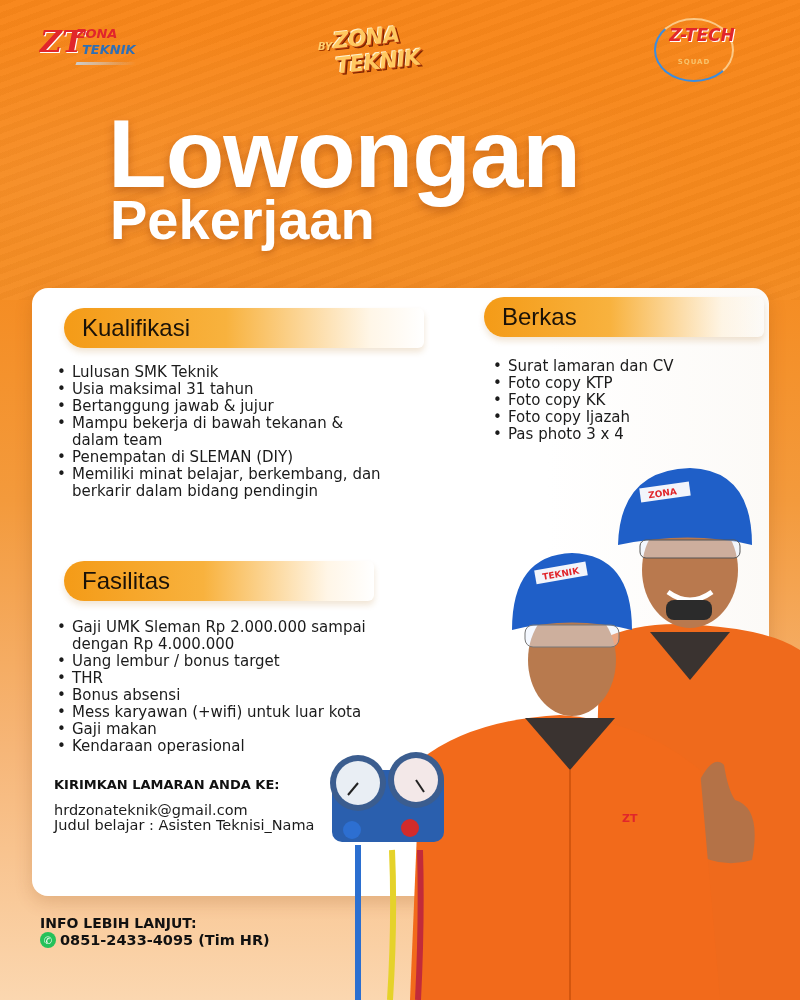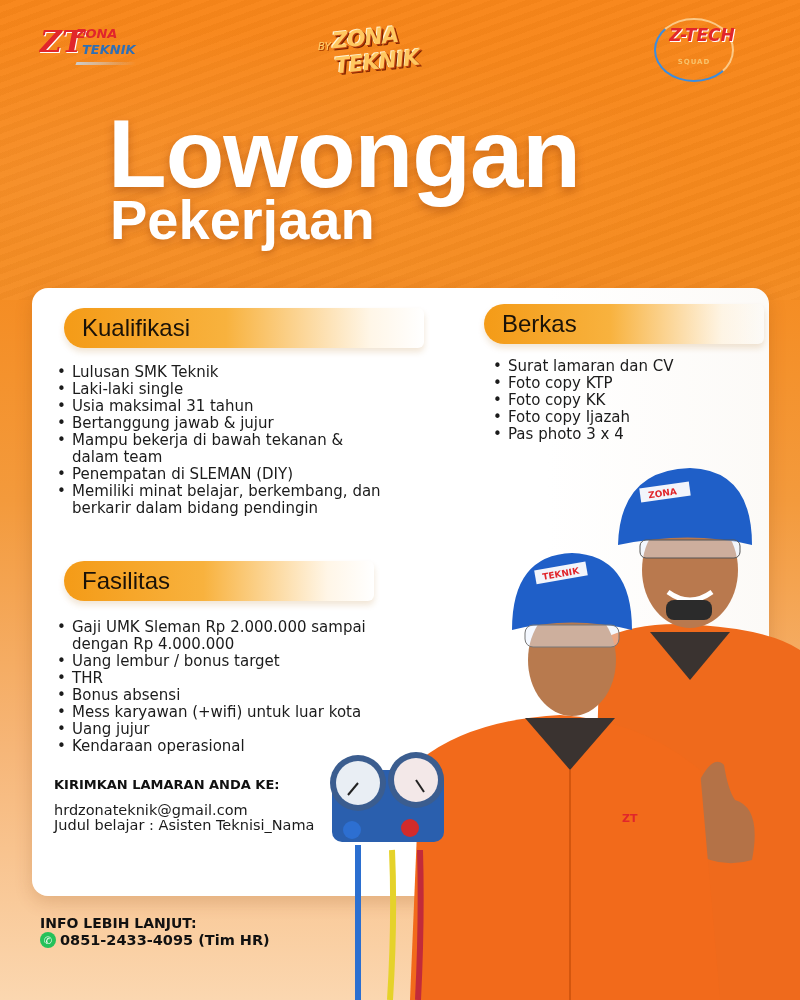--- a/index.html
+++ b/index.html
@@ -23,21 +23,21 @@
     text-shadow: 1px 1px 0 #fff;
   }
   .logo-left .l1 { position: absolute; left: 36px; top: 4px; font-weight: bold; font-size: 13px; color: #e1262b; font-style: italic; }
   .logo-left .l2 { position: absolute; left: 42px; top: 20px; font-weight: bold; font-size: 13px; color: #2f6fb5; font-style: italic; }
   .logo-left .swoosh { position: absolute; left: 36px; top: 40px; width: 60px; height: 3px; background: linear-gradient(90deg, #ccc, transparent); transform: skewX(-20deg); }
 
   .logo-center {
     position: absolute; left: 318px; top: 22px; width: 160px; height: 48px;
     display: flex; align-items: center; justify-content: center;
   }
-  .logo-center .by { font-size: 10px; font-weight: normal; color: #ffd070; font-style: italic; margin-right: 2px; text-shadow: 1px 1px 0 #a33b00; }
+  .logo-center .by { font-size: 10px; font-weight: bold; color: #ffd070; font-style: italic; margin-right: 2px; text-shadow: 1px 1px 0 #a33b00; }
   .logo-center .txt {
     font-family: "DejaVu Sans", sans-serif; font-weight: bold; font-style: italic;
     font-size: 22px; color: #ffc860; letter-spacing: -1px;
     text-shadow: 1px 1px 0 #c2410c, 2px 2px 0 #7a2400, -1px -1px 0 #fff3d0;
     transform: rotate(-6deg);
   }
 
   .logo-right { position: absolute; left: 648px; top: 14px; width: 92px; height: 70px; }
   .logo-right .ring {
     position: absolute; left: 6px; top: 4px; width: 80px; height: 64px; border-radius: 50%;
@@ -113,49 +113,48 @@
   <div class="h2">Pekerjaan</div>
 </div>
 
 <div class="card"></div>
 
 <div class="pill" style="left:64px; top:308px; width:360px;">
   <span>Kualifikasi</span>
 </div>
 <ul class="list" style="left:54px; top:364px; width:360px;">
   <li>Lulusan SMK Teknik</li>
-  <li>Laki-laki single</li>
   <li>Usia maksimal 31 tahun</li>
   <li>Bertanggung jawab &amp; jujur</li>
   <li style="width:320px">Mampu bekerja di bawah tekanan &amp; dalam team</li>
   <li>Penempatan di SLEMAN (DIY)</li>
   <li style="width:340px">Memiliki minat belajar, berkembang, dan berkarir dalam bidang pendingin</li>
 </ul>
 
-<div class="pill" style="left:484px; top:304px; width:280px;">
+<div class="pill" style="left:484px; top:297px; width:280px;">
   <span>Berkas</span>
 </div>
 <ul class="list" style="left:490px; top:358px; width:260px;">
   <li>Surat lamaran dan CV</li>
   <li>Foto copy KTP</li>
   <li>Foto copy KK</li>
   <li>Foto copy Ijazah</li>
   <li>Pas photo 3 x 4</li>
 </ul>
 
 <div class="pill" style="left:64px; top:561px; width:310px;">
   <span>Fasilitas</span>
 </div>
 <ul class="list" style="left:54px; top:619px; width:350px;">
   <li style="width:345px">Gaji UMK Sleman Rp 2.000.000 sampai dengan Rp 4.000.000</li>
   <li>Uang lembur / bonus target</li>
   <li>THR</li>
   <li>Bonus absensi</li>
   <li>Mess karyawan (+wifi) untuk luar kota</li>
-  <li>Uang jujur</li>
+  <li>Gaji makan</li>
   <li>Kendaraan operasional</li>
 </ul>
 
 <div class="contact-title">KIRIMKAN LAMARAN ANDA KE:</div>
 <div class="contact-line" style="top:802px;">hrdzonateknik@gmail.com</div>
 <div class="contact-line" style="top:817px;">Judul belajar : Asisten Teknisi_Nama</div>
 
 <svg class="photo" viewBox="0 0 800 1000">
 
   <path d="M600 640 Q640 620 700 625 Q770 630 800 650 L800 1000 L590 1000 Z" fill="#ef6a1c"></path>

